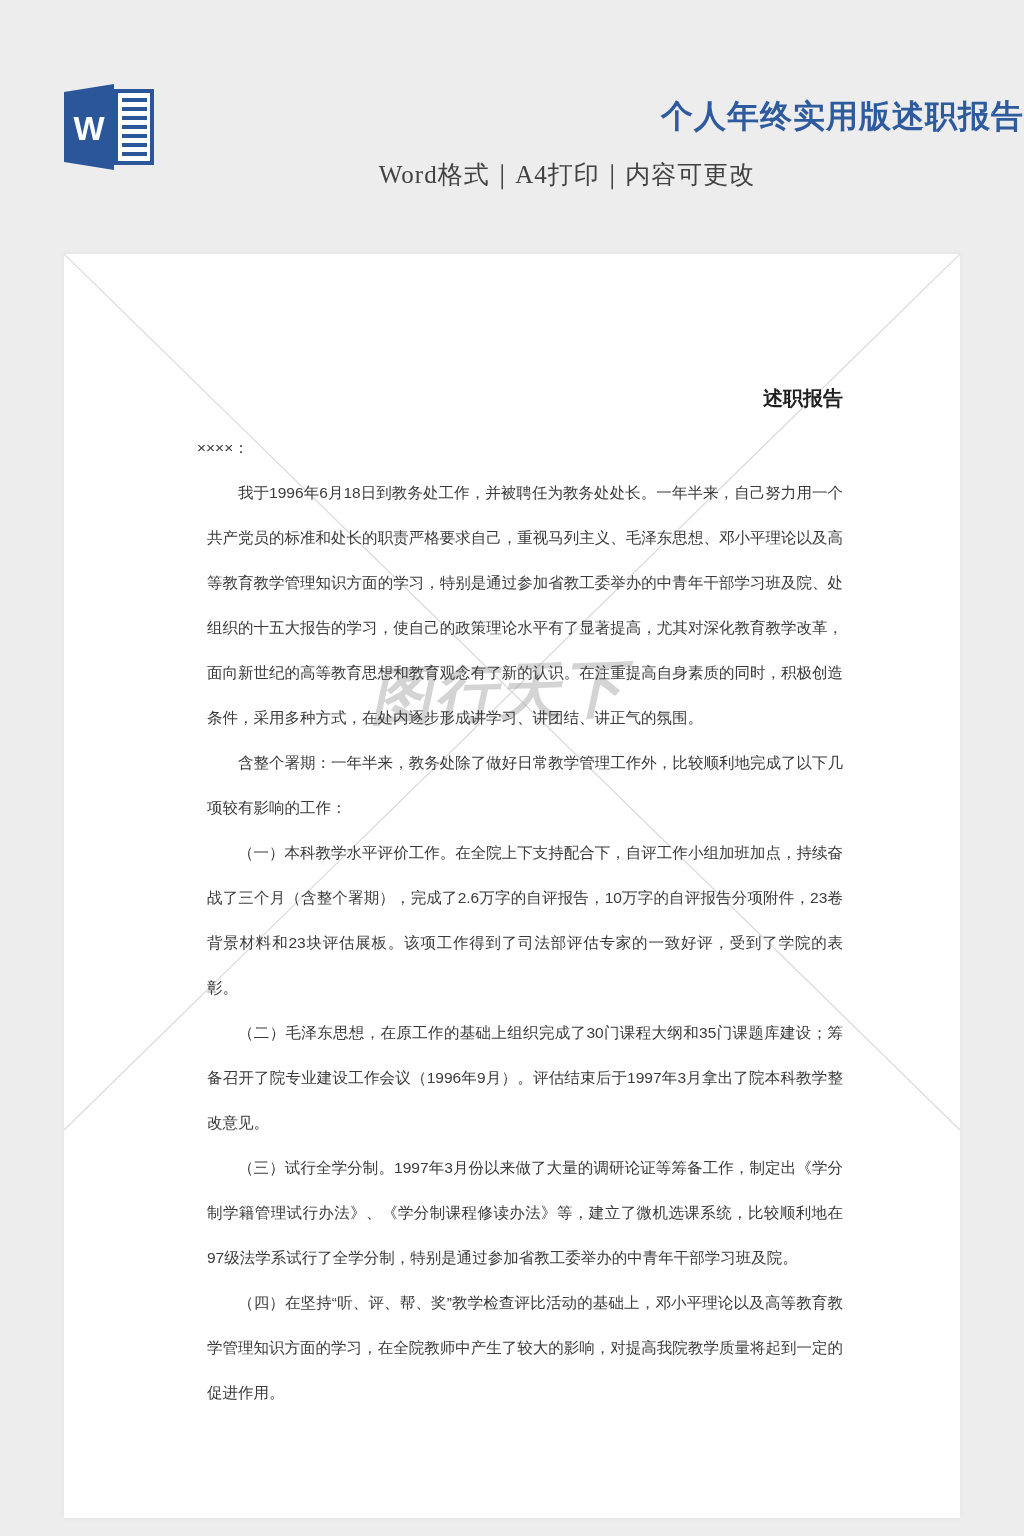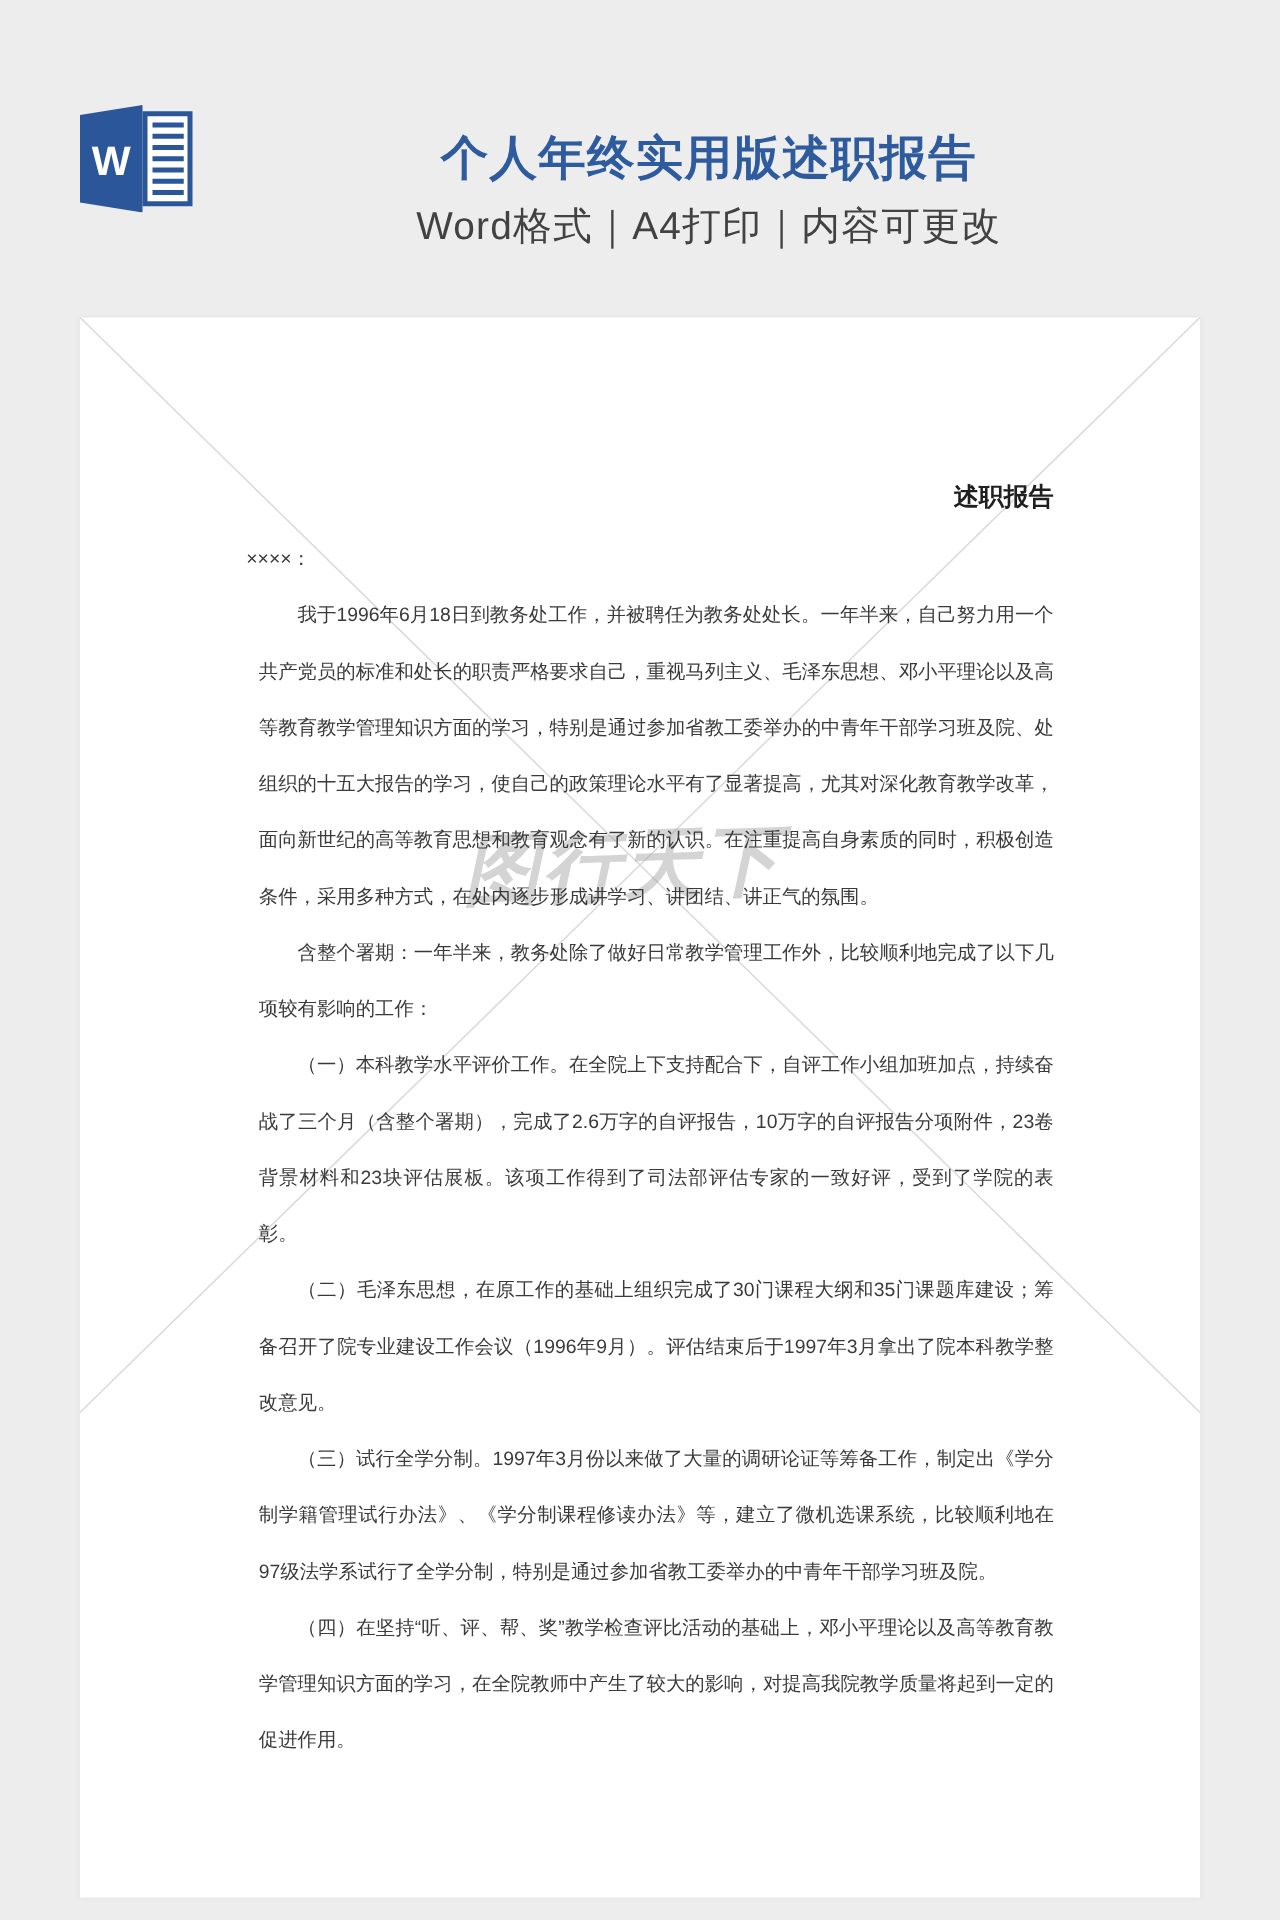--- a/index.html
+++ b/index.html
@@ -7,25 +7,25 @@
     width:1024px;height:1536px;
     background:#ededed;
     font-family:"Liberation Sans","DejaVu Sans",sans-serif;
     overflow:hidden;position:relative;
   }
   
   .header{position:absolute;left:0;top:0;width:1024px;height:254px;}
   .word-icon{position:absolute;left:64px;top:84px;width:94px;height:86px;}
   .header-text{position:absolute;left:110px;right:0;top:94px;text-align:center;}
   .header-title{
-    margin:11px;font-size:38px;font-weight:bold;color:#2e5b9e;
-    letter-spacing:1px;line-height:44px;
+    margin:0;font-size:32px;font-weight:bold;color:#2e5b9e;
+    letter-spacing:1px;line-height:44px;text-align:right;
   }
   .header-subtitle{
-    margin-top:8px;font-size:31px;color:#424242;letter-spacing:1px;
+    margin-top:20px;font-size:25px;color:#424242;letter-spacing:1px;font-family:Liberation Serif, serif;
   }
   
   .doc-page{
     position:absolute;left:64px;top:254px;width:896px;height:1264px;
     background:#ffffff;box-shadow:0 0 6px rgba(0,0,0,0.05);
   }
   .wm-lines{position:absolute;left:0;top:0;width:896px;height:1264px;pointer-events:none;}
   .wm-text{
     position:absolute;left:0;top:396px;width:896px;text-align:center;
     font-family:"DejaVu Serif","Liberation Serif",serif;

